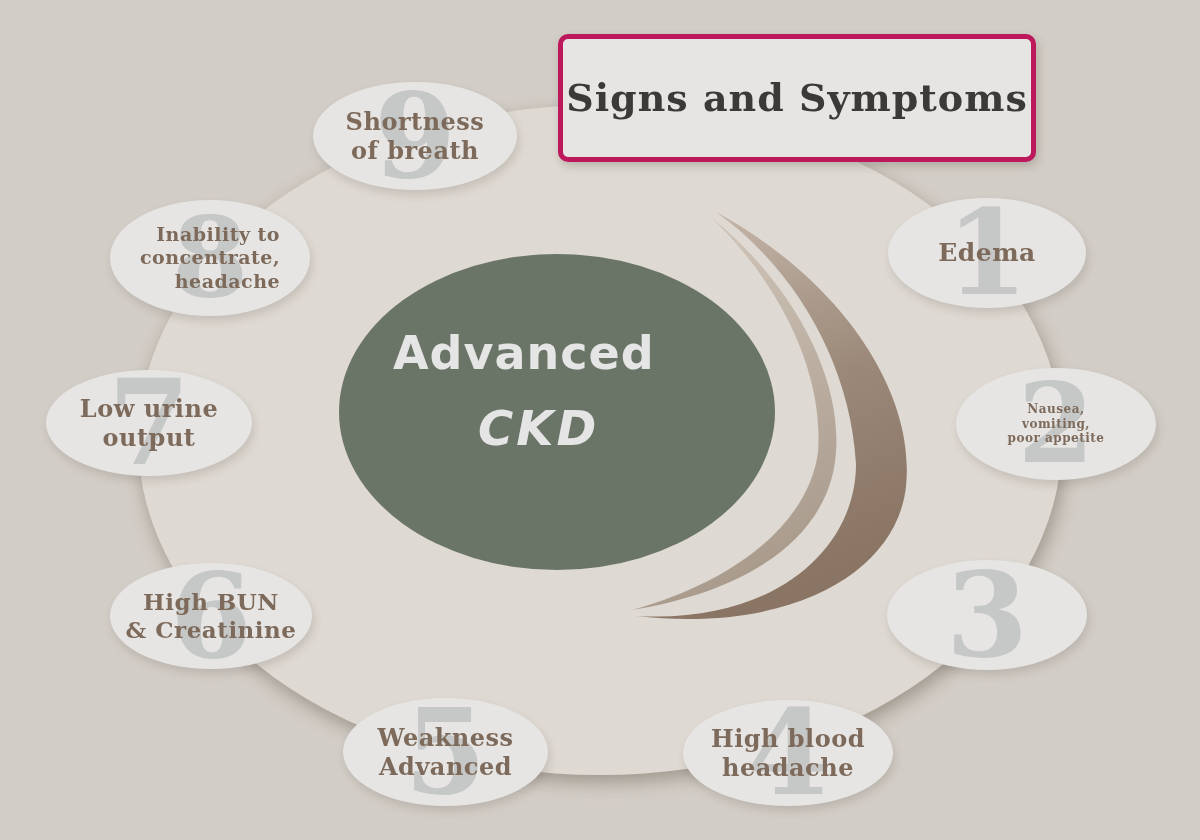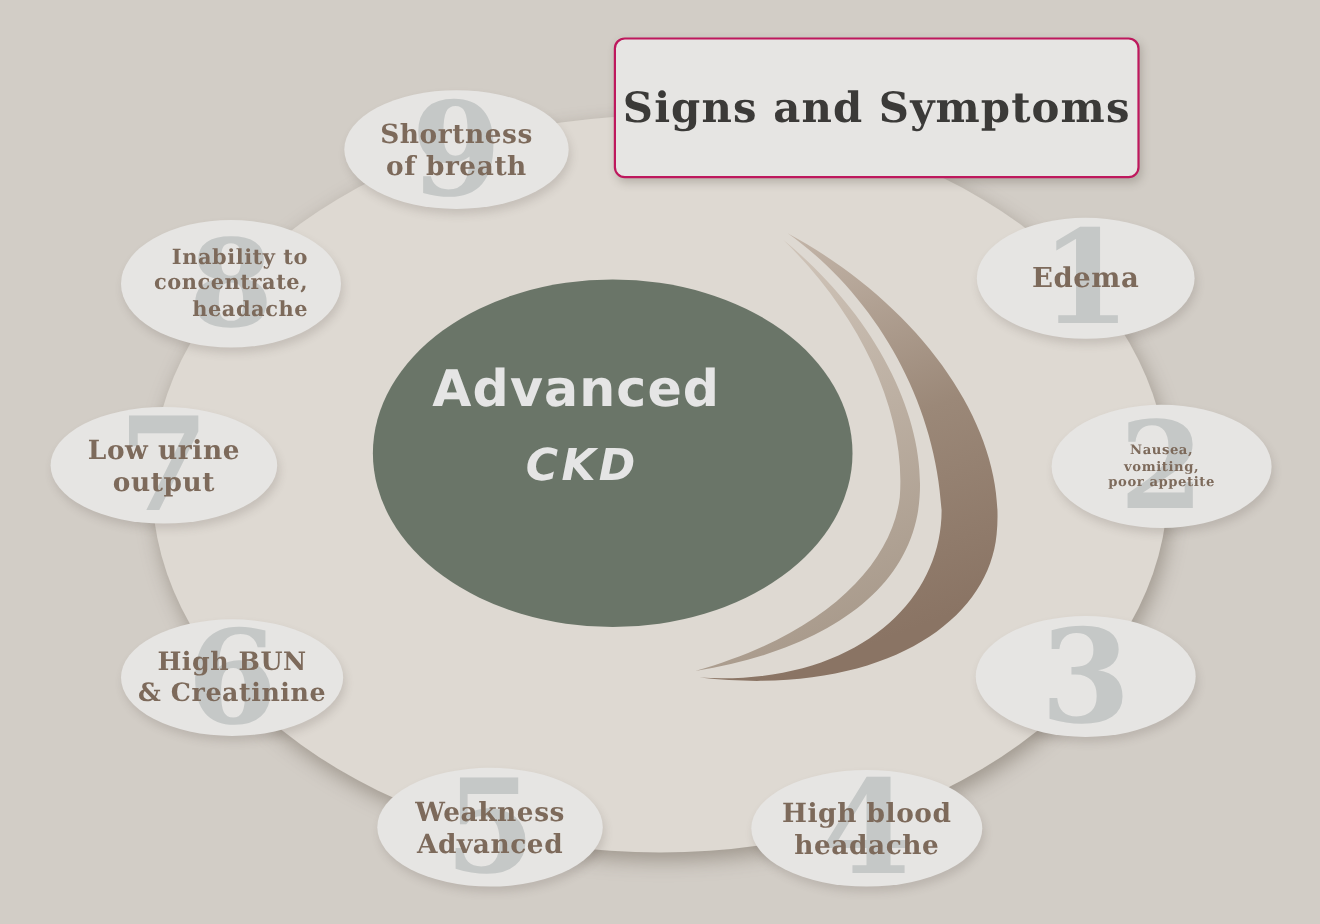--- a/index.html
+++ b/index.html
@@ -5,35 +5,35 @@
   html,body{margin:0;padding:0;background:#d3cec7;}
   .stage{
     position:relative;width:1200px;height:840px;overflow:hidden;
     background:#d2cdc6;font-family:"DejaVu Serif",serif;
   }
   svg.bg{position:absolute;left:0;top:0;}
 
   
   .title-box{
     position:absolute;left:558px;top:34px;width:478px;height:128px;
-    background:#e6e5e3;border:2px solid #be185d;border-radius:10px;
+    background:#e6e5e3;border:5px solid #be185d;border-radius:10px;
     display:flex;flex-direction:column;align-items:center;justify-content:center;
     gap:7px;box-shadow:2px 4px 8px rgba(80,70,60,.25);box-sizing:border-box;
   }
   .title-main{font-size:38px;font-weight:bold;color:#3b3a38;letter-spacing:1px;line-height:1;}
   .title-sub{font-size:19px;font-weight:bold;color:#57544f;letter-spacing:.5px;line-height:1;}
 
   
   .center-ellipse{
     position:absolute;left:339px;top:254px;width:436px;height:316px;
     background:#6a7568;border-radius:50%;
     font-family:"DejaVu Sans",sans-serif;color:#e5e5e5;
   }
   .center-line1{position:absolute;left:54px;top:72px;font-size:46px;font-weight:bold;letter-spacing:1px;}
-  .center-line2{position:absolute;left:139px;top:146px;font-size:40px;font-weight:bold;font-style:italic;letter-spacing:3px;}
+  .center-line2{position:absolute;left:139px;top:146px;font-size:48px;font-weight:bold;font-style:italic;letter-spacing:3px;}
 
   
   .sym{
     position:absolute;border-radius:50%;background:#e6e5e3;overflow:hidden;
     display:flex;align-items:center;justify-content:center;text-align:center;
     box-shadow:2px 5px 8px rgba(90,80,70,.18);
   }
   .sym .num{
     position:absolute;left:0;top:0;right:0;bottom:0;
     display:flex;align-items:center;justify-content:center;

